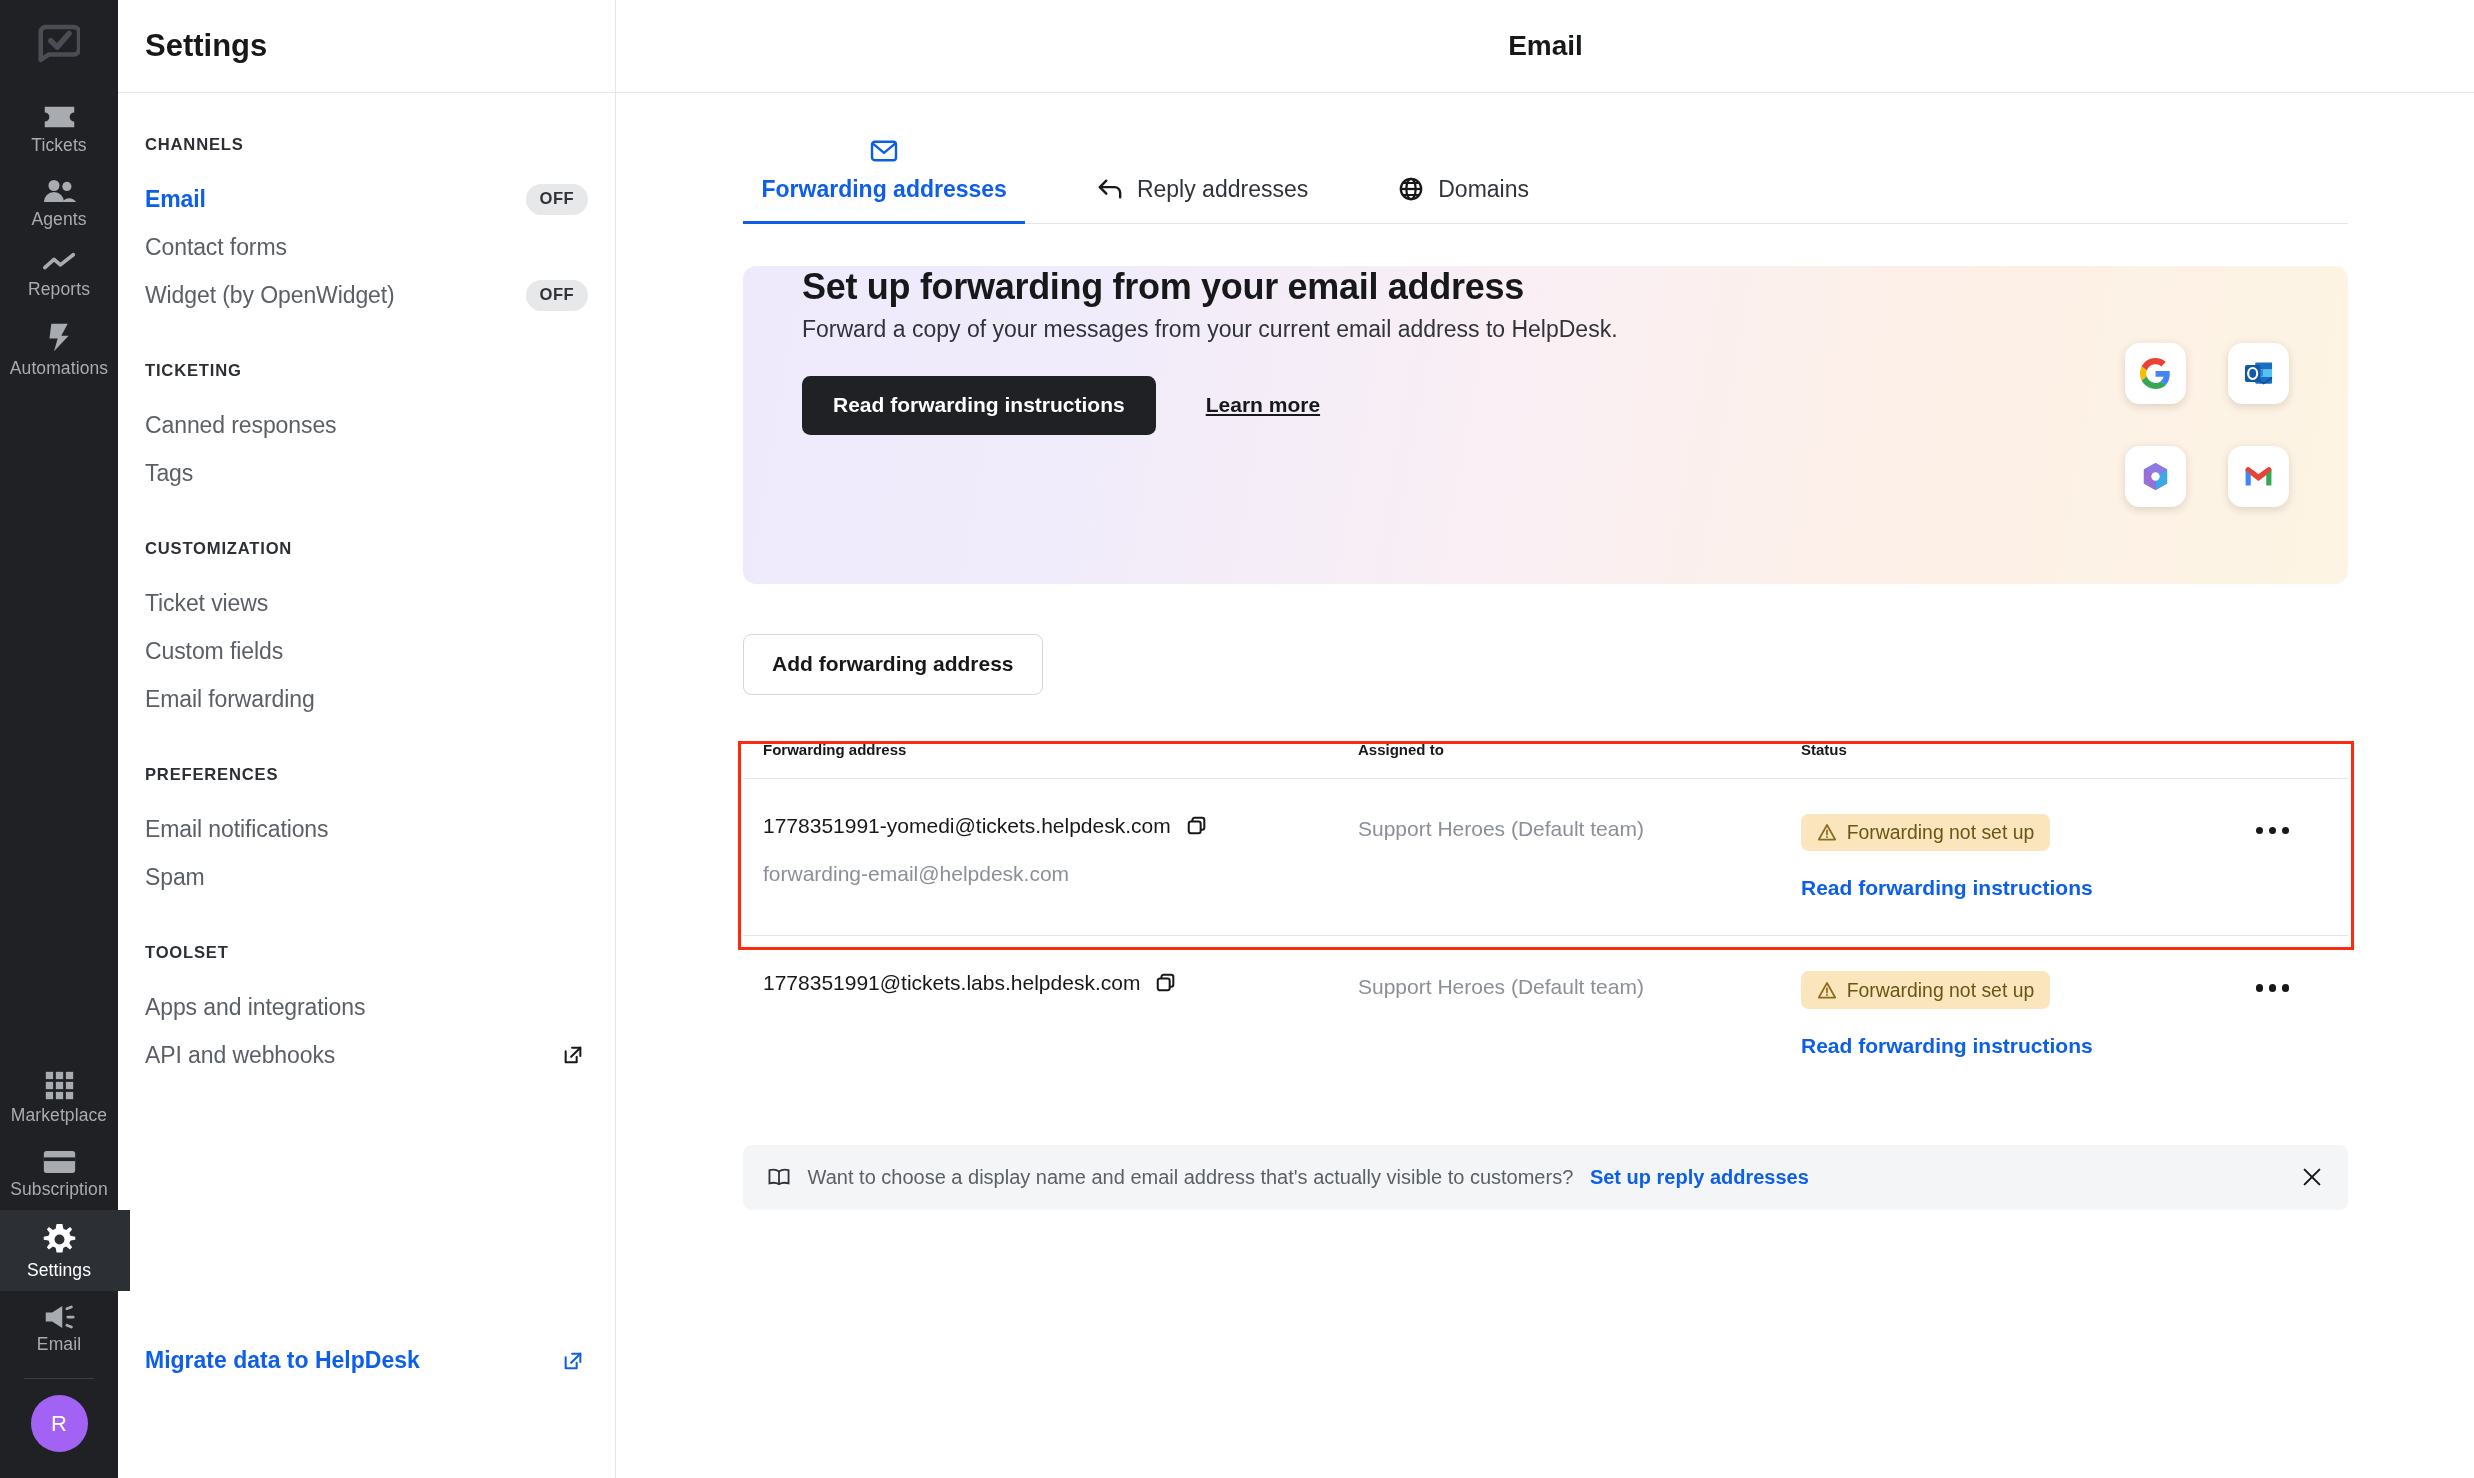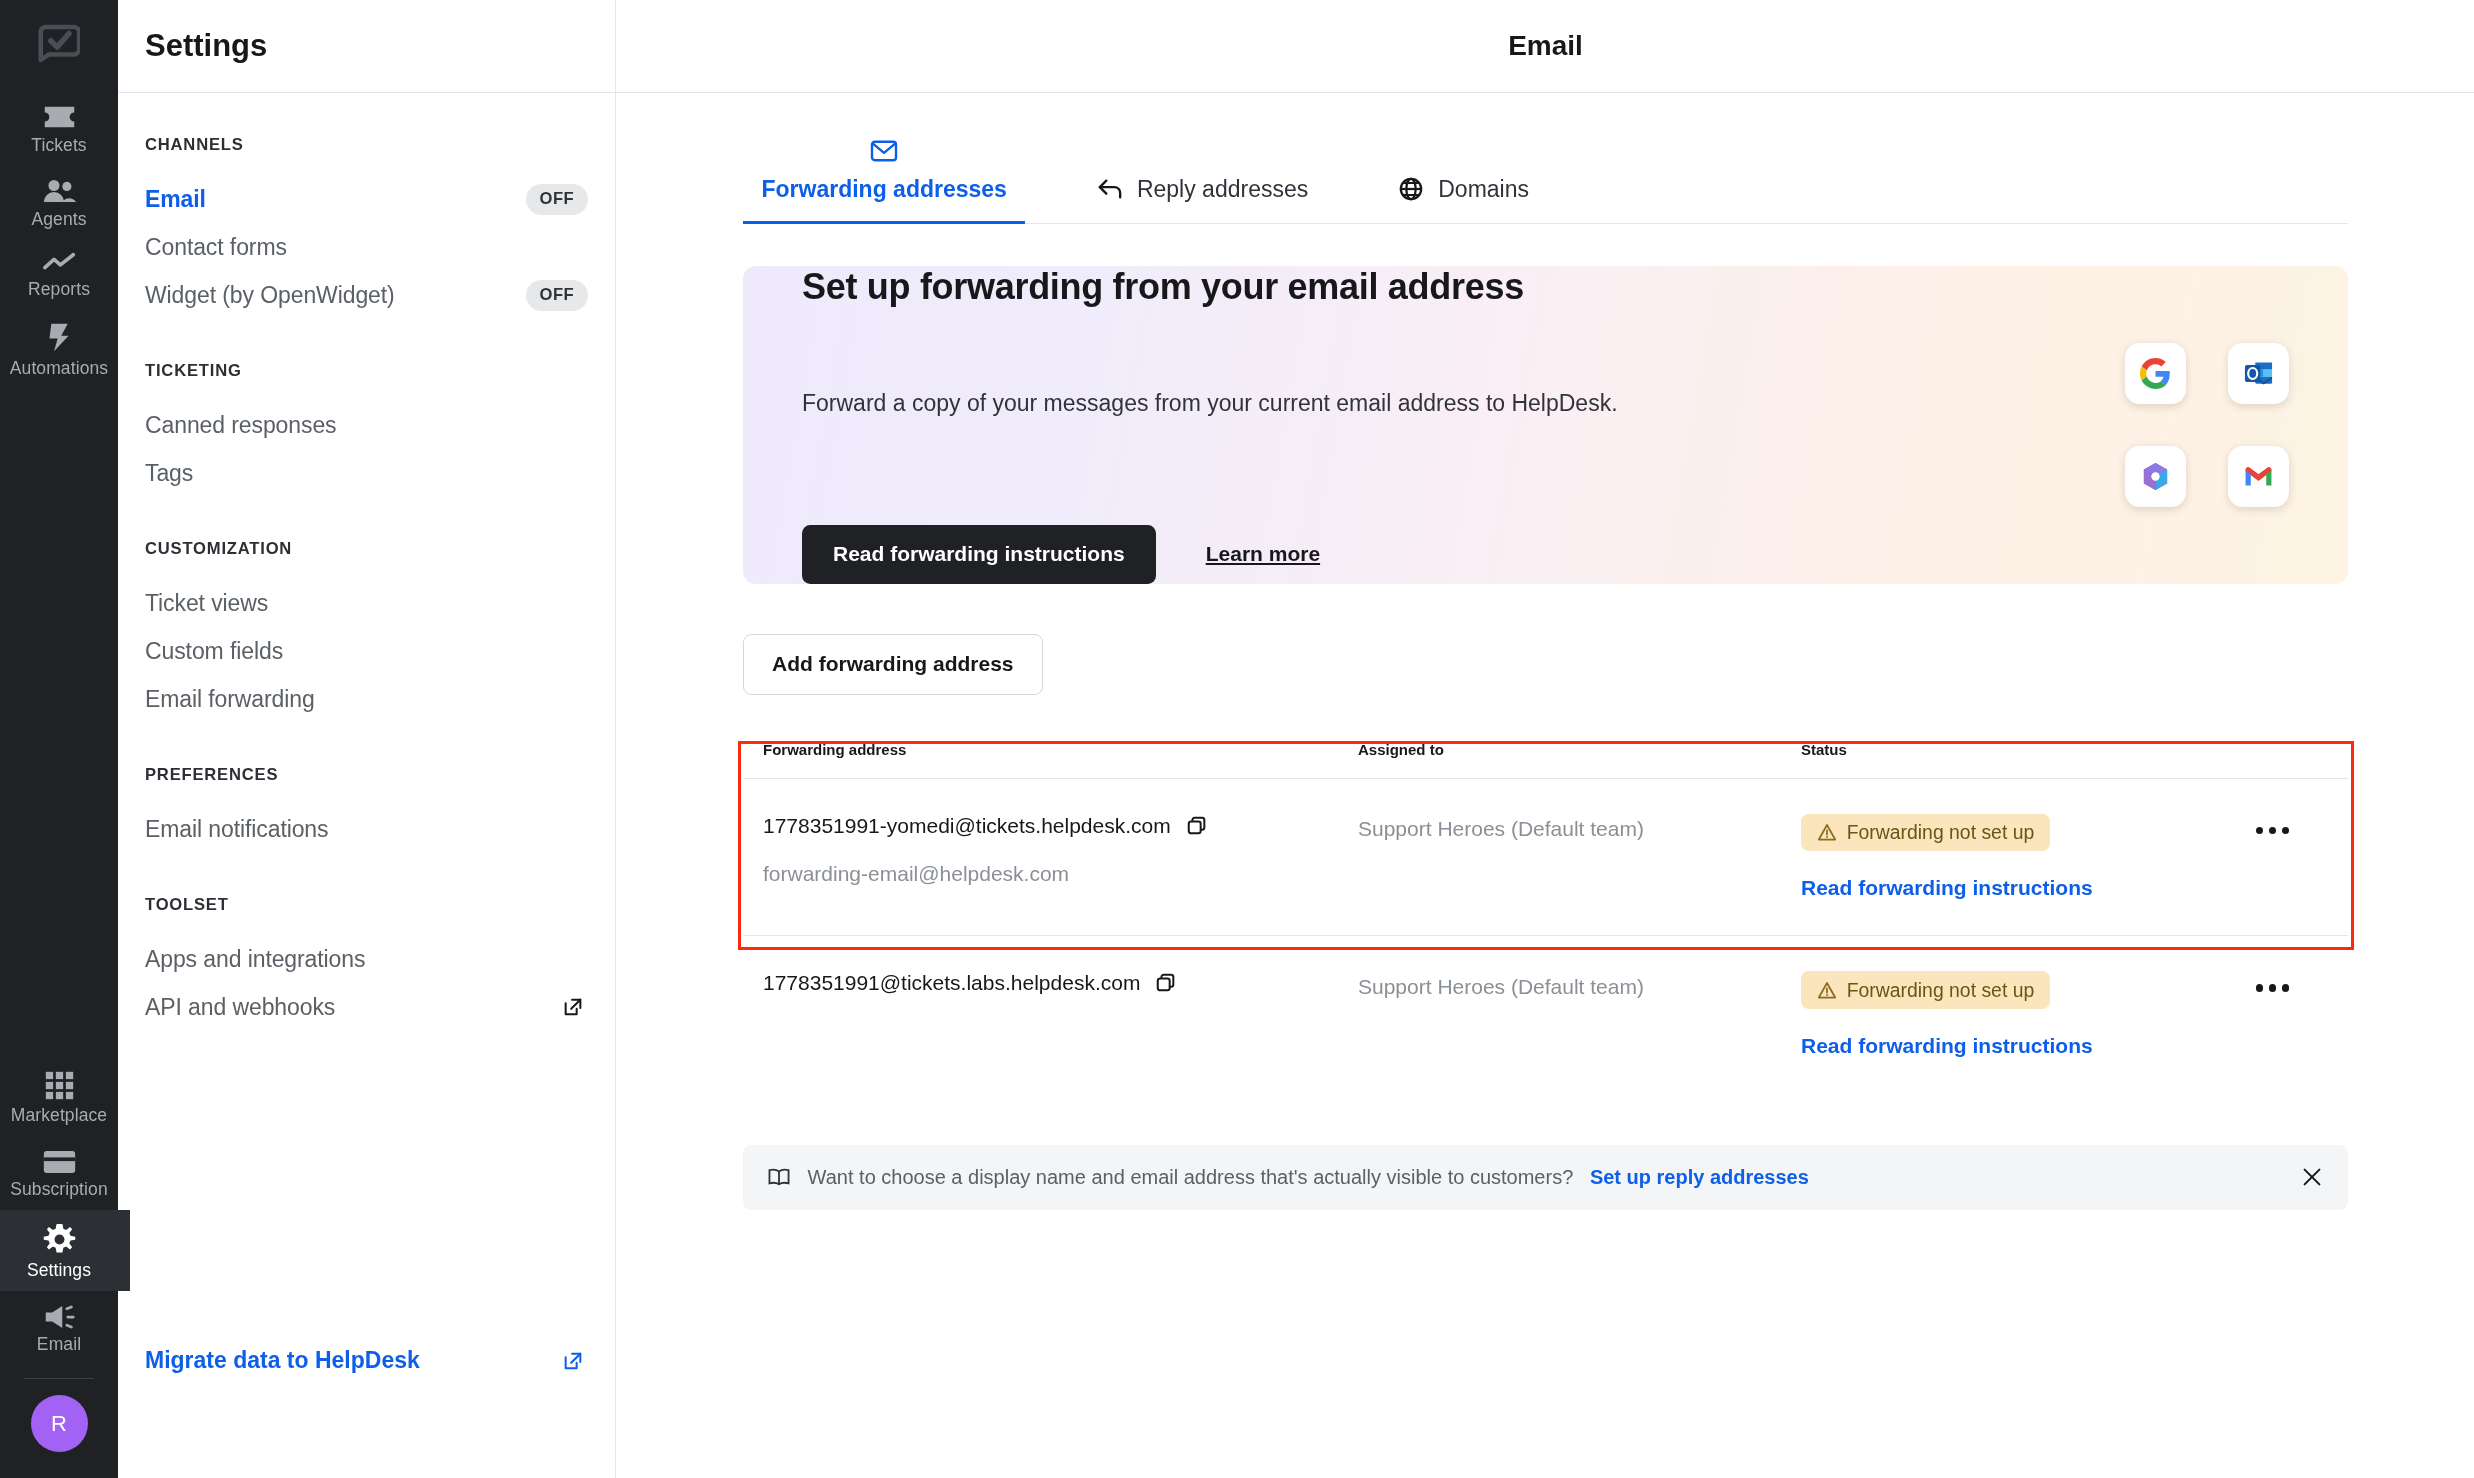--- a/index.html
+++ b/index.html
@@ -104,21 +104,21 @@
     position: relative; top: 1.8px;
   }
   .tab.active { color: #0d5ee8; font-weight: 700; border-bottom-color: #0d5ee8; flex-direction: column; }
 
   
   .hero {
     margin-top: 42px;
     height: 318px; border-radius: 13px;
     background: linear-gradient(100deg, #eeeafc 0%, #f1ecfb 22%, #faeff3 50%, #fdf0e8 72%, #fdf4e3 100%);
     position: relative; overflow: hidden;
-    padding: 0 59px; display: flex; flex-direction: column; justify-content: space-between;
+    padding: 0 59px; display: flex; flex-direction: column; justify-content: flex-start;
   }
   .hero-title { font-size: 36px; font-weight: 700; color: #17181a; letter-spacing: -0.3px; }
   .hero-sub { font-size: 23px; color: #30343a; margin-top: 8px; }
   .hero-actions { display: flex; align-items: center; gap: 50px; margin-top: 33px; }
   .btn-dark {
     background: #1f2125; color: #fff; border: none;
     font-size: 21px; font-weight: 700;
     padding: 17.5px 31px; border-radius: 8.3px; cursor: pointer;
     font-family: "Liberation Sans", sans-serif;
   }
@@ -350,20 +350,23 @@
       </div>
       <div class="nav-row">
         <span class="nav-text">Email forwarding</span>
       </div>
 
       <div class="grp-gap"></div>
 
       <div class="group-label">PREFERENCES</div>
       <div class="nav-row">
         <span class="nav-text">Email notifications</span>
+      </div>
+      <div class="nav-row">
+        <span class="nav-text">Spam</span>
       </div>
 
       <div class="grp-gap"></div>
 
       <div class="group-label">TOOLSET</div>
       <div class="nav-row">
         <span class="nav-text">Apps and integrations</span>
       </div>
       <div class="nav-row">
         <span class="nav-text">API and webhooks</span>

